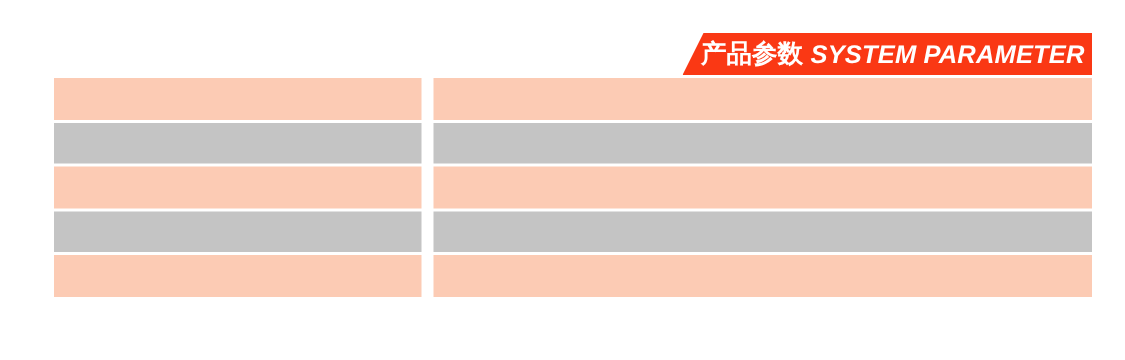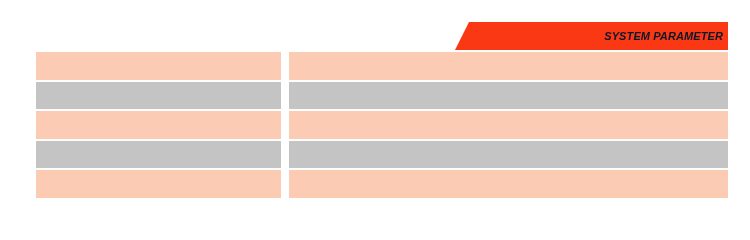--- a/index.html
+++ b/index.html
@@ -40,23 +40,23 @@
   .banner-title-cn {
     color: #FFFFFF;
     font-family: "DejaVu Sans", sans-serif;
     font-size: 17px;
     font-weight: 700;
     letter-spacing: 0px;
     line-height: 1;
     margin-right: 5px;
   }
   .banner-title-en {
-    color: #0f172a;
+    color: #ffffff;
     font-family: "Liberation Sans", sans-serif;
-    font-size: 11px;
+    font-size: 17px;
     font-style: italic;
     font-weight: 700;
     letter-spacing: 0.1px;
     line-height: 1;
   }
 
   
   .spec-table {
     position: absolute;
     left: 36px;
@@ -100,20 +100,21 @@
     white-space: nowrap;
     overflow: hidden;
   }
 </style>
 </head>
 <body>
 
 <div class="page">
 
   <div class="banner">
+    <span class="banner-title-cn">产品参数</span>
     <span class="banner-title-en">SYSTEM PARAMETER</span>
   </div>
 
   <div class="spec-table">
 
     <div class="spec-row tone-peach">
       <div class="spec-cell label">
         <span class="cell-text"></span>
       </div>
       <div class="spec-cell value">

